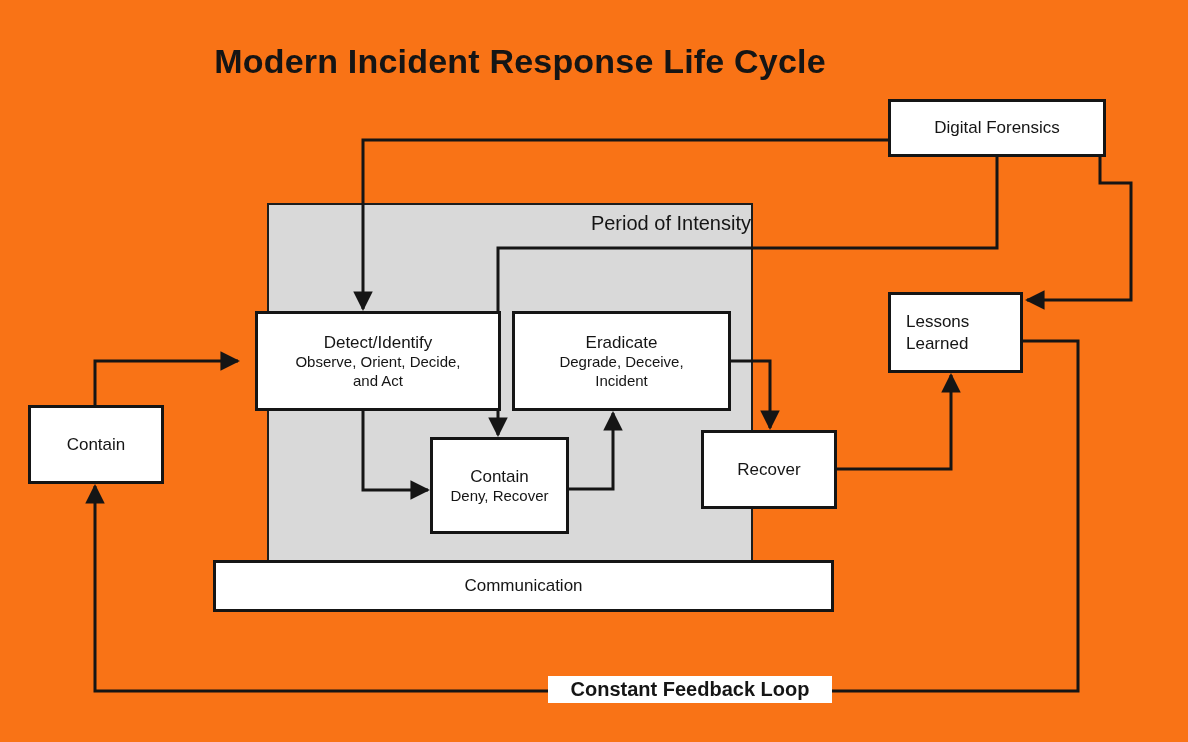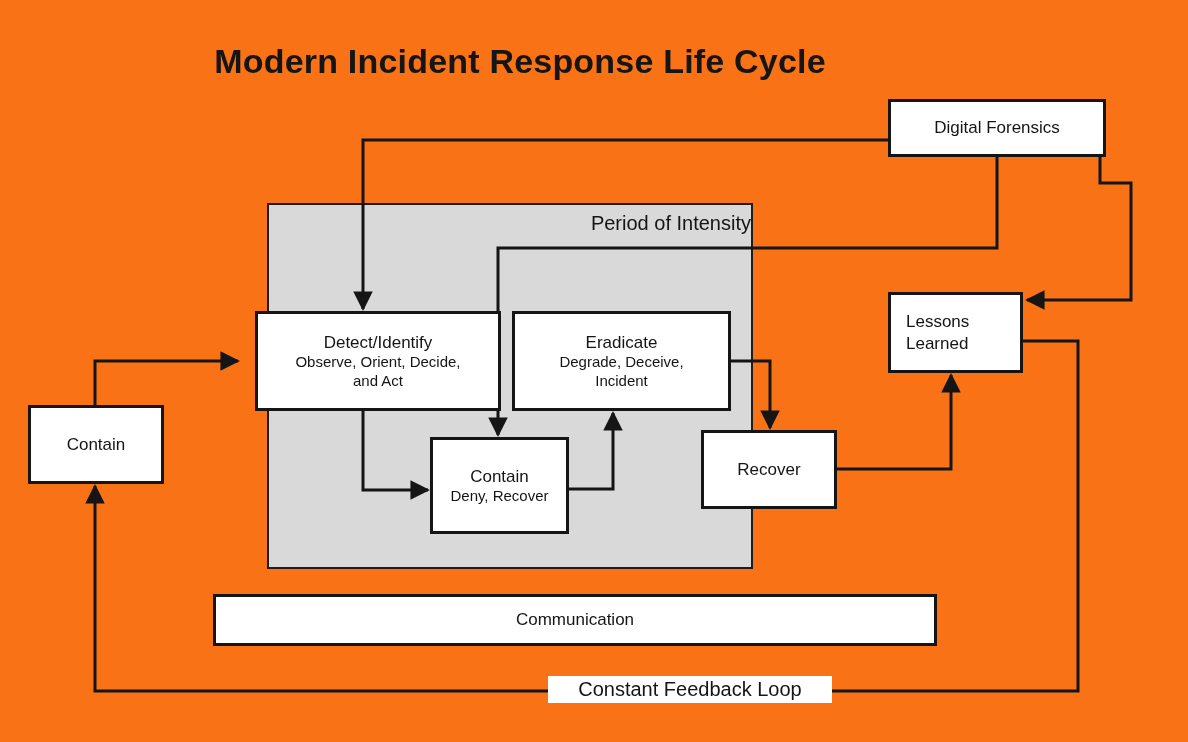--- a/index.html
+++ b/index.html
@@ -27,24 +27,24 @@
 
   .b-df       { left:888px; top:99px;  width:218px; height:58px; }
   .b-detect   { left:240px; top:311px; width:246px; height:100px;margin-left:15px; }
   .b-detect .bs { max-width:190px; }
   .b-erad     { left:512px; top:311px; width:219px; height:100px; }
   .b-erad .bs { max-width:150px; }
   .b-contain  { left:430px; top:437px; width:139px; height:97px; }
   .b-prepare  { left:28px;  top:405px; width:136px; height:79px; }
   .b-recover  { left:701px; top:430px; width:136px; height:79px; }
   .b-lessons  { left:888px; top:292px; width:135px; height:81px; }
-  .b-comm     { left:213px; top:594px; width:724px; height:52px; }
+  .b-comm     { left:213px; top:560px; width:621px; height:52px; }
 
   .feedback-label { position:absolute; left:548px; top:676px; width:284px; text-align:center;
-                    font-size:20px; background:#ffffff; z-index:2; padding:2px 0; }
+                    font-size:20px; background:#ffffff; z-index:2; padding:2px 0;font-weight:bold; }
 </style>
 </head>
 <body>
 
 <div class="canvas">
 
   <div class="title">Modern Incident Response Life Cycle</div>
 
   <div class="region">
     <div class="region-label">Period of Intensity</div>

